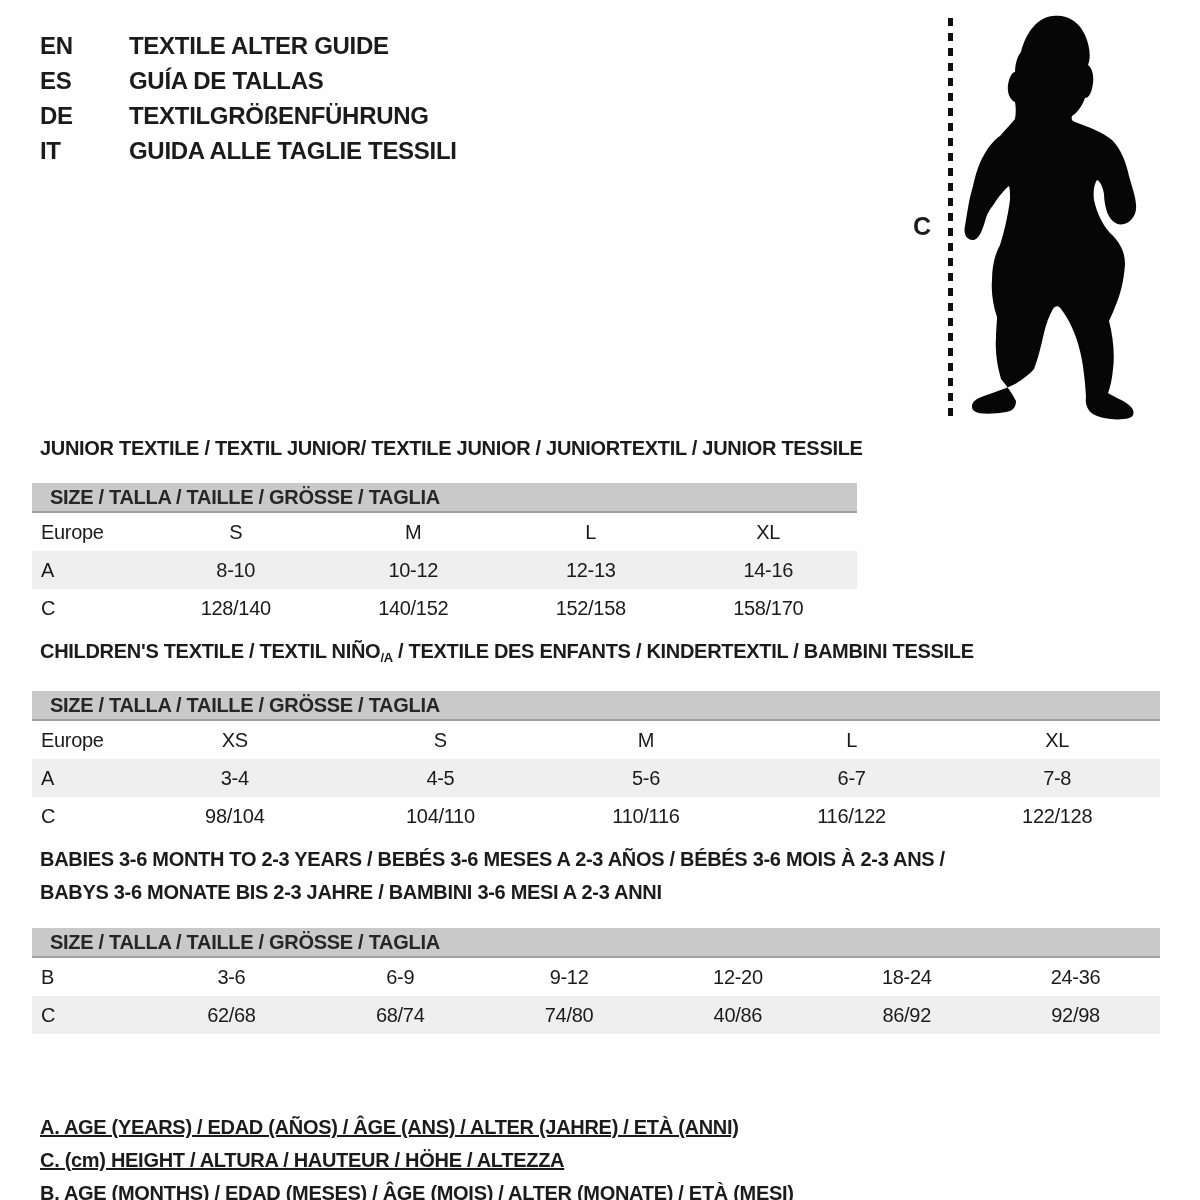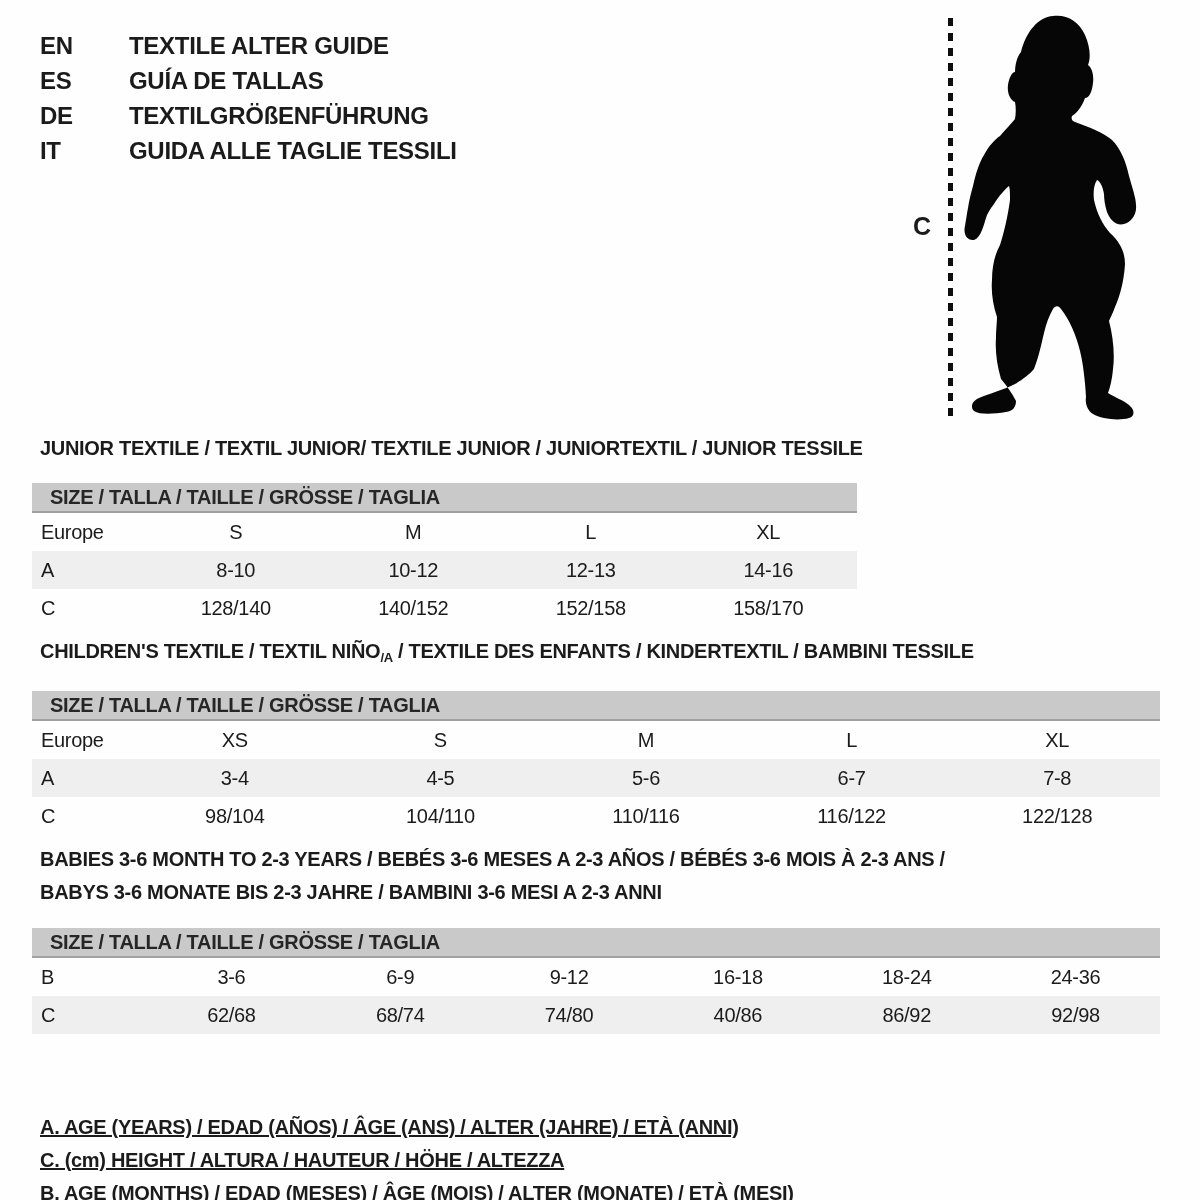--- a/index.html
+++ b/index.html
@@ -170,21 +170,21 @@
 
   <div class="section-title" style="top:849px">BABIES 3-6 MONTH TO 2-3 YEARS / BEBÉS 3-6 MESES A 2-3 AÑOS / BÉBÉS 3-6 MOIS À 2-3 ANS /</div>
   <div class="section-title" style="top:882px">BABYS 3-6 MONATE BIS 2-3 JAHRE / BAMBINI 3-6 MESI A 2-3 ANNI</div>
   <div class="stable" style="top:928px; width:1128px">
     <div class="size-bar">SIZE / TALLA / TAILLE / GRÖSSE / TAGLIA</div>
     <div class="trow">
       <span class="tlabel w115">B</span>
       <span class="tcell">3-6</span>
       <span class="tcell">6-9</span>
       <span class="tcell">9-12</span>
-      <span class="tcell">16-18</span>
+      <span class="tcell">12-20</span>
       <span class="tcell">18-24</span>
       <span class="tcell">24-36</span>
     </div>
     <div class="trow shaded">
       <span class="tlabel w115">C</span>
       <span class="tcell">62/68</span>
       <span class="tcell">68/74</span>
       <span class="tcell">74/80</span>
       <span class="tcell">40/86</span>
       <span class="tcell">86/92</span>

